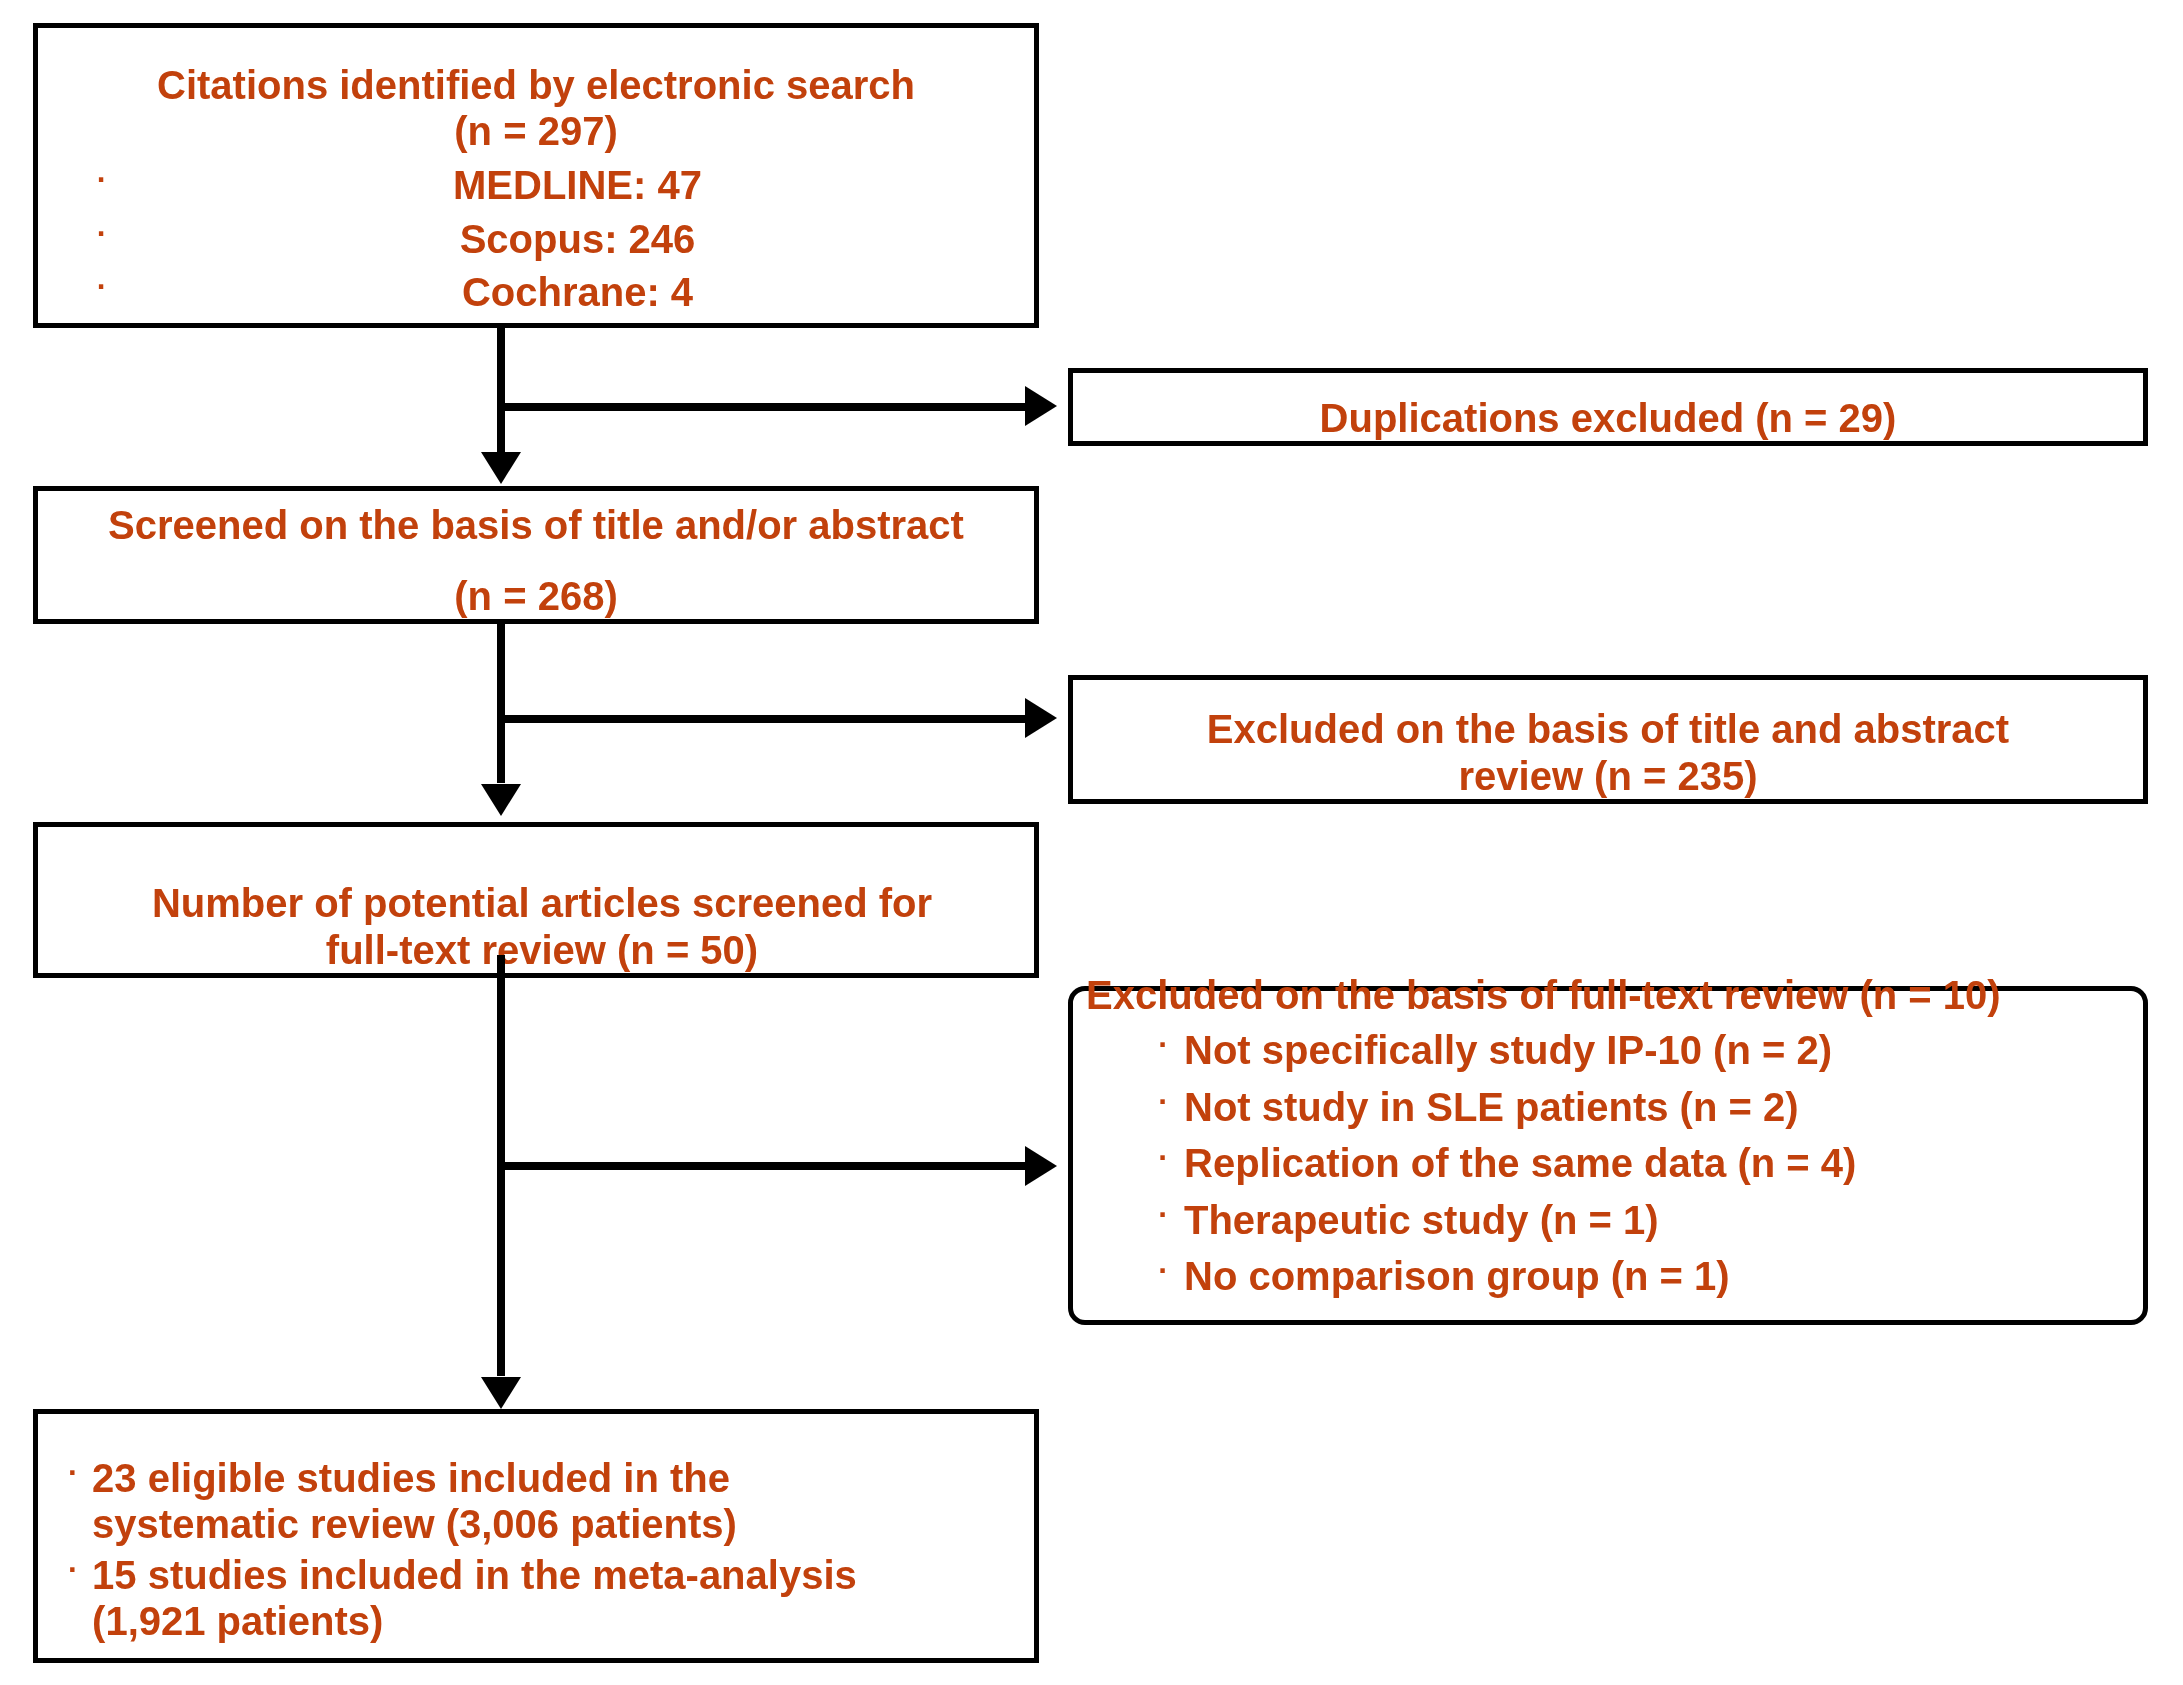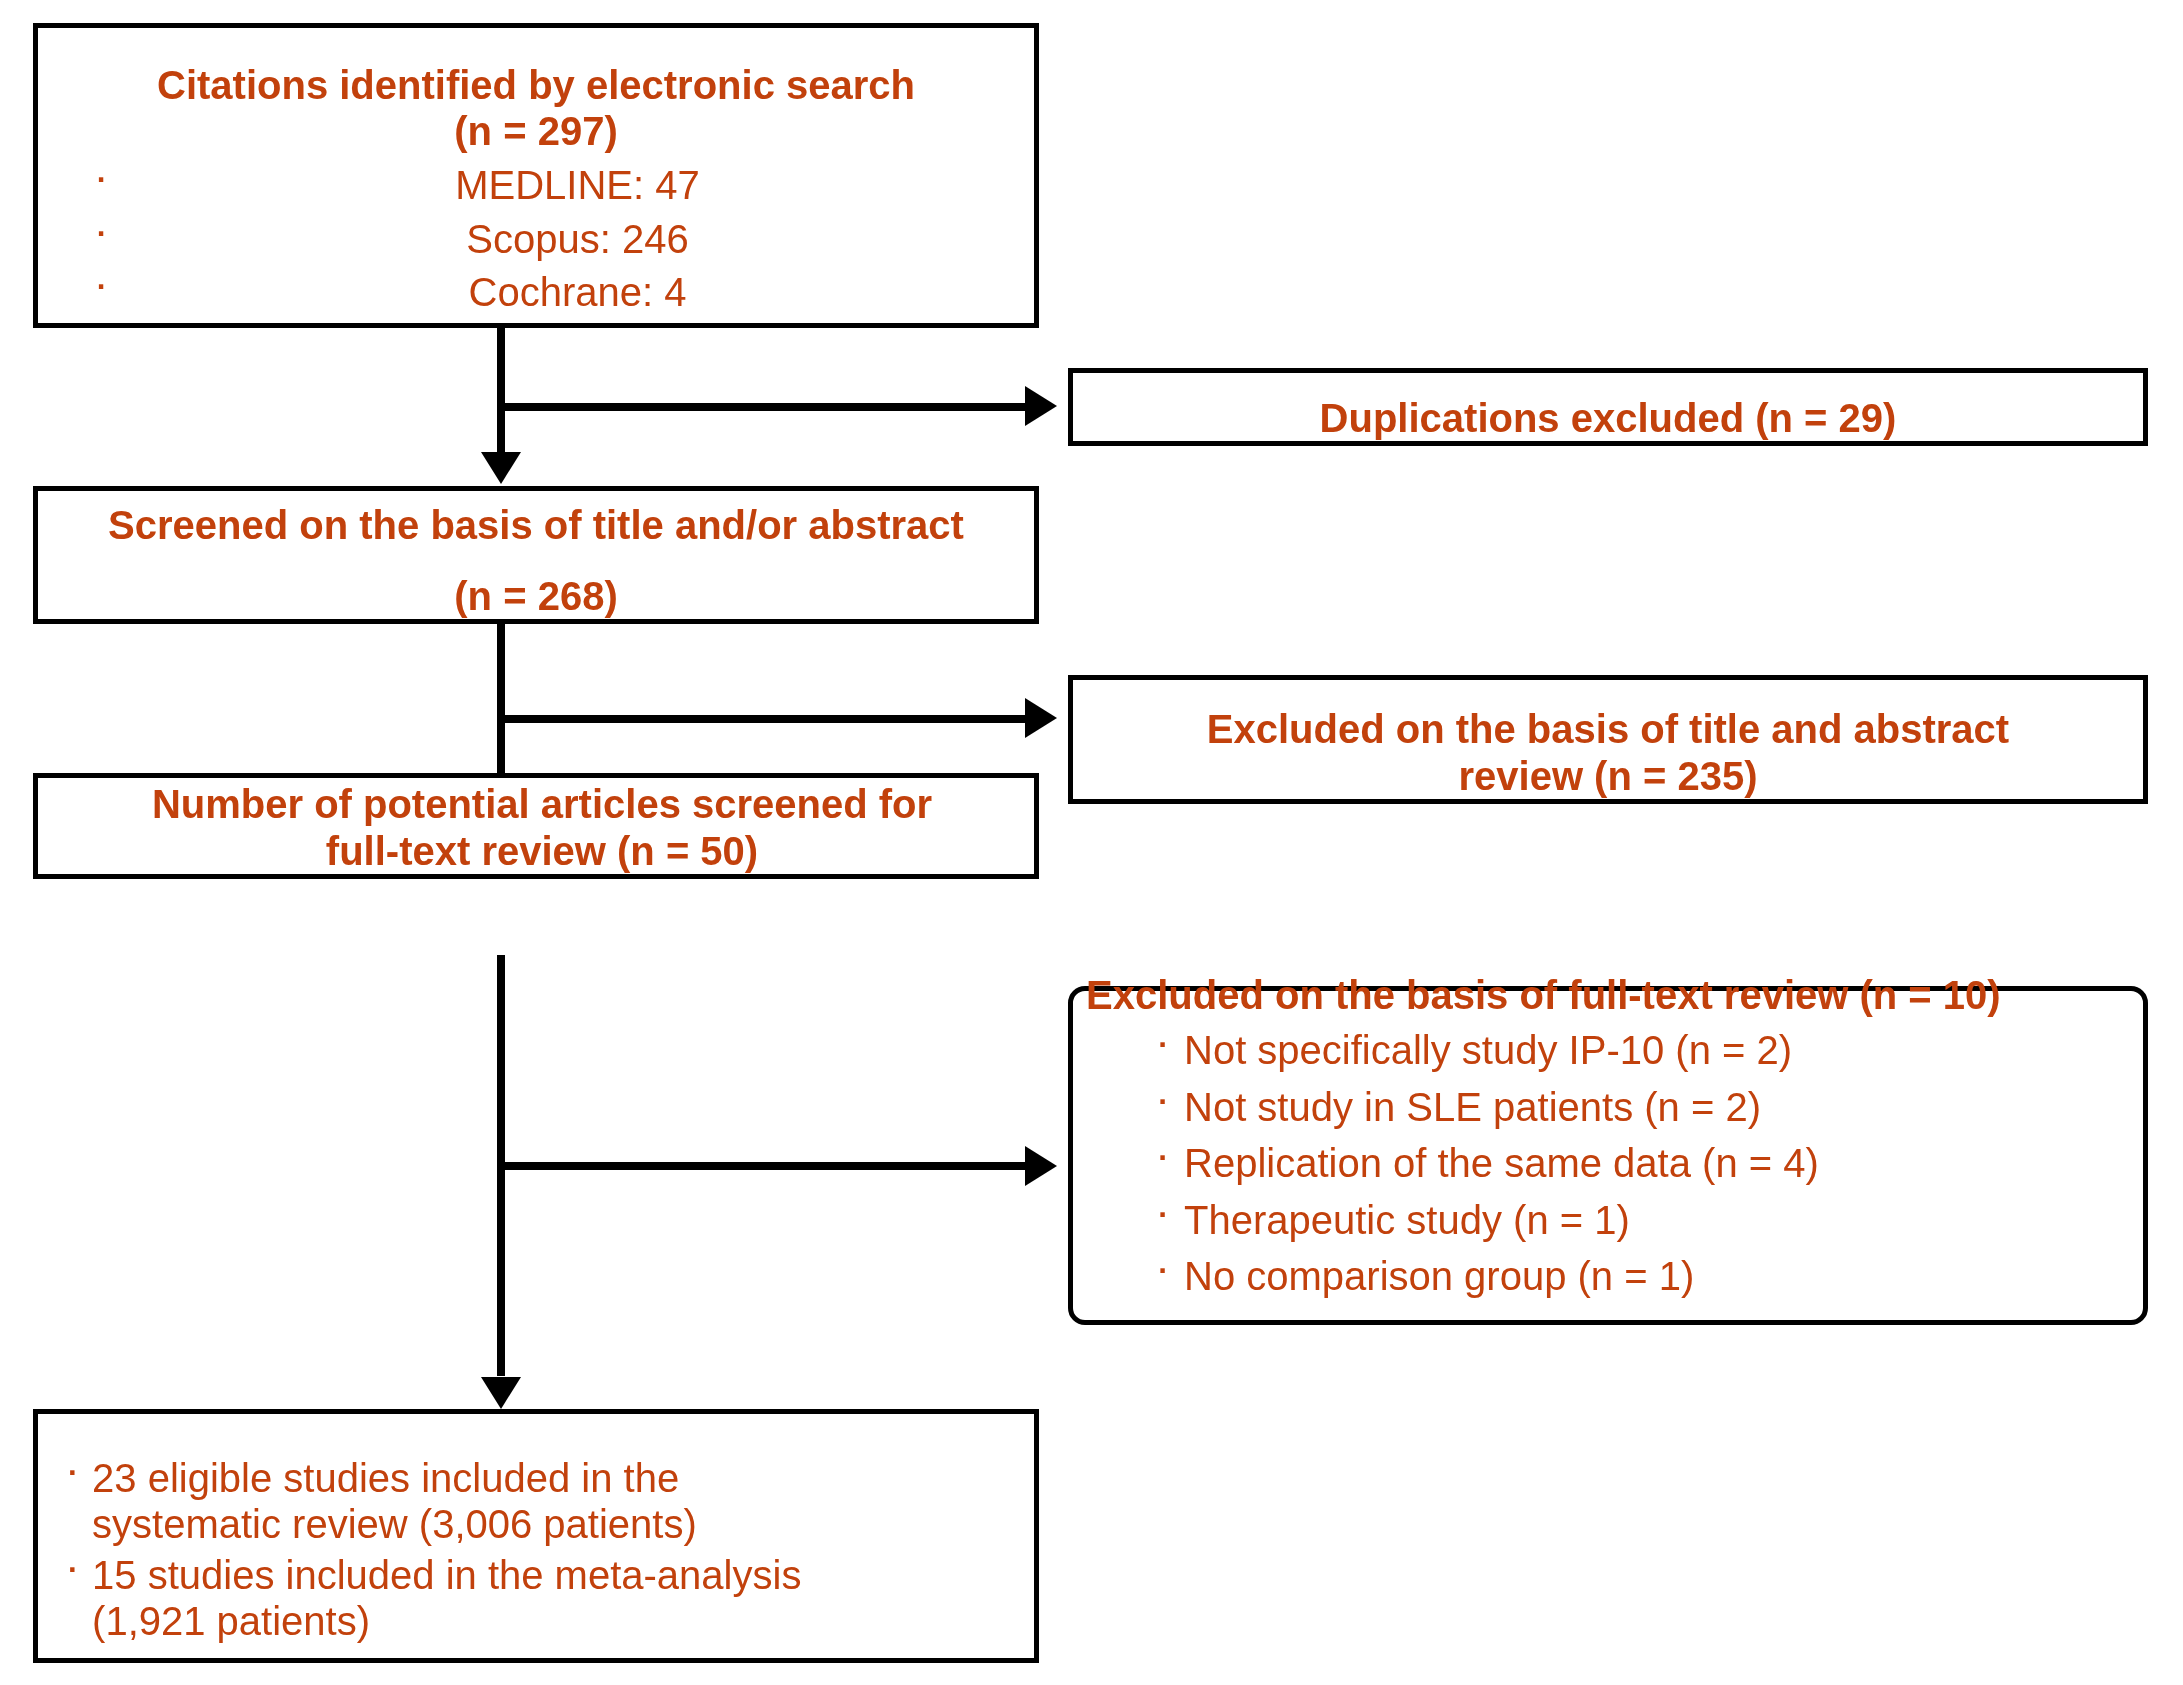--- a/index.html
+++ b/index.html
@@ -49,21 +49,21 @@
     box-sizing:border-box;
   }
   .bullet{
     flex:0 0 auto;
     font-weight:bold;
     line-height:1.16;
     text-align:center;
   }
   .btext{
     flex:1 1 auto;
-    font-weight:normal;
+    font-weight:bold;
     line-height:1.16;
   }
 
   
   #box-citations .blist{padding-left:45px;margin-top:7.3px;}
   #box-citations .brow{margin-bottom:7.3px;}
   #box-citations .bullet{width:38px;font-size:31px;}
 
   
   #box-excluded-fulltext .blist{padding-left:57px;margin-top:8.8px;}
@@ -142,21 +142,21 @@
   <div class="vstem" style="left:497px; top:623px; height:160px;"></div>
   <div class="arrow-down" style="left:481px; top:784px;"></div>
   <div class="hstem" style="left:497px; top:715px; width:528px;"></div>
   <div class="arrow-right" style="left:1025px; top:698px;"></div>
 
   <div class="box center" id="box-excluded-ta" style="left:1068px; top:655px; width:1080px; height:129px;margin-top:20px;">
     <span class="line">Excluded on the basis of title and abstract</span>
     <span class="line">review (n = 235)</span>
   </div>
 
-  <div class="box center" id="box-potential" style="left:33px; top:773px; width:1006px; height:106px;padding-left:12px;">
+  <div class="box center" id="box-potential" style="left:33px; top:822px; width:1006px; height:156px;padding-left:12px;">
     <span class="line">Number of potential articles screened for</span>
     <span class="line">full-text review (n = 50)</span>
   </div>
 
   <div class="vstem" style="left:497px; top:955px; height:421px;"></div>
   <div class="arrow-down" style="left:481px; top:1377px;"></div>
   <div class="hstem" style="left:497px; top:1162px; width:528px;"></div>
   <div class="arrow-right" style="left:1025px; top:1146px;"></div>
 
   <div class="box left" id="box-excluded-fulltext" style="left:1068px; top:986px; width:1080px; height:339px; padding:10.2px 13px;border-radius:17px;">

